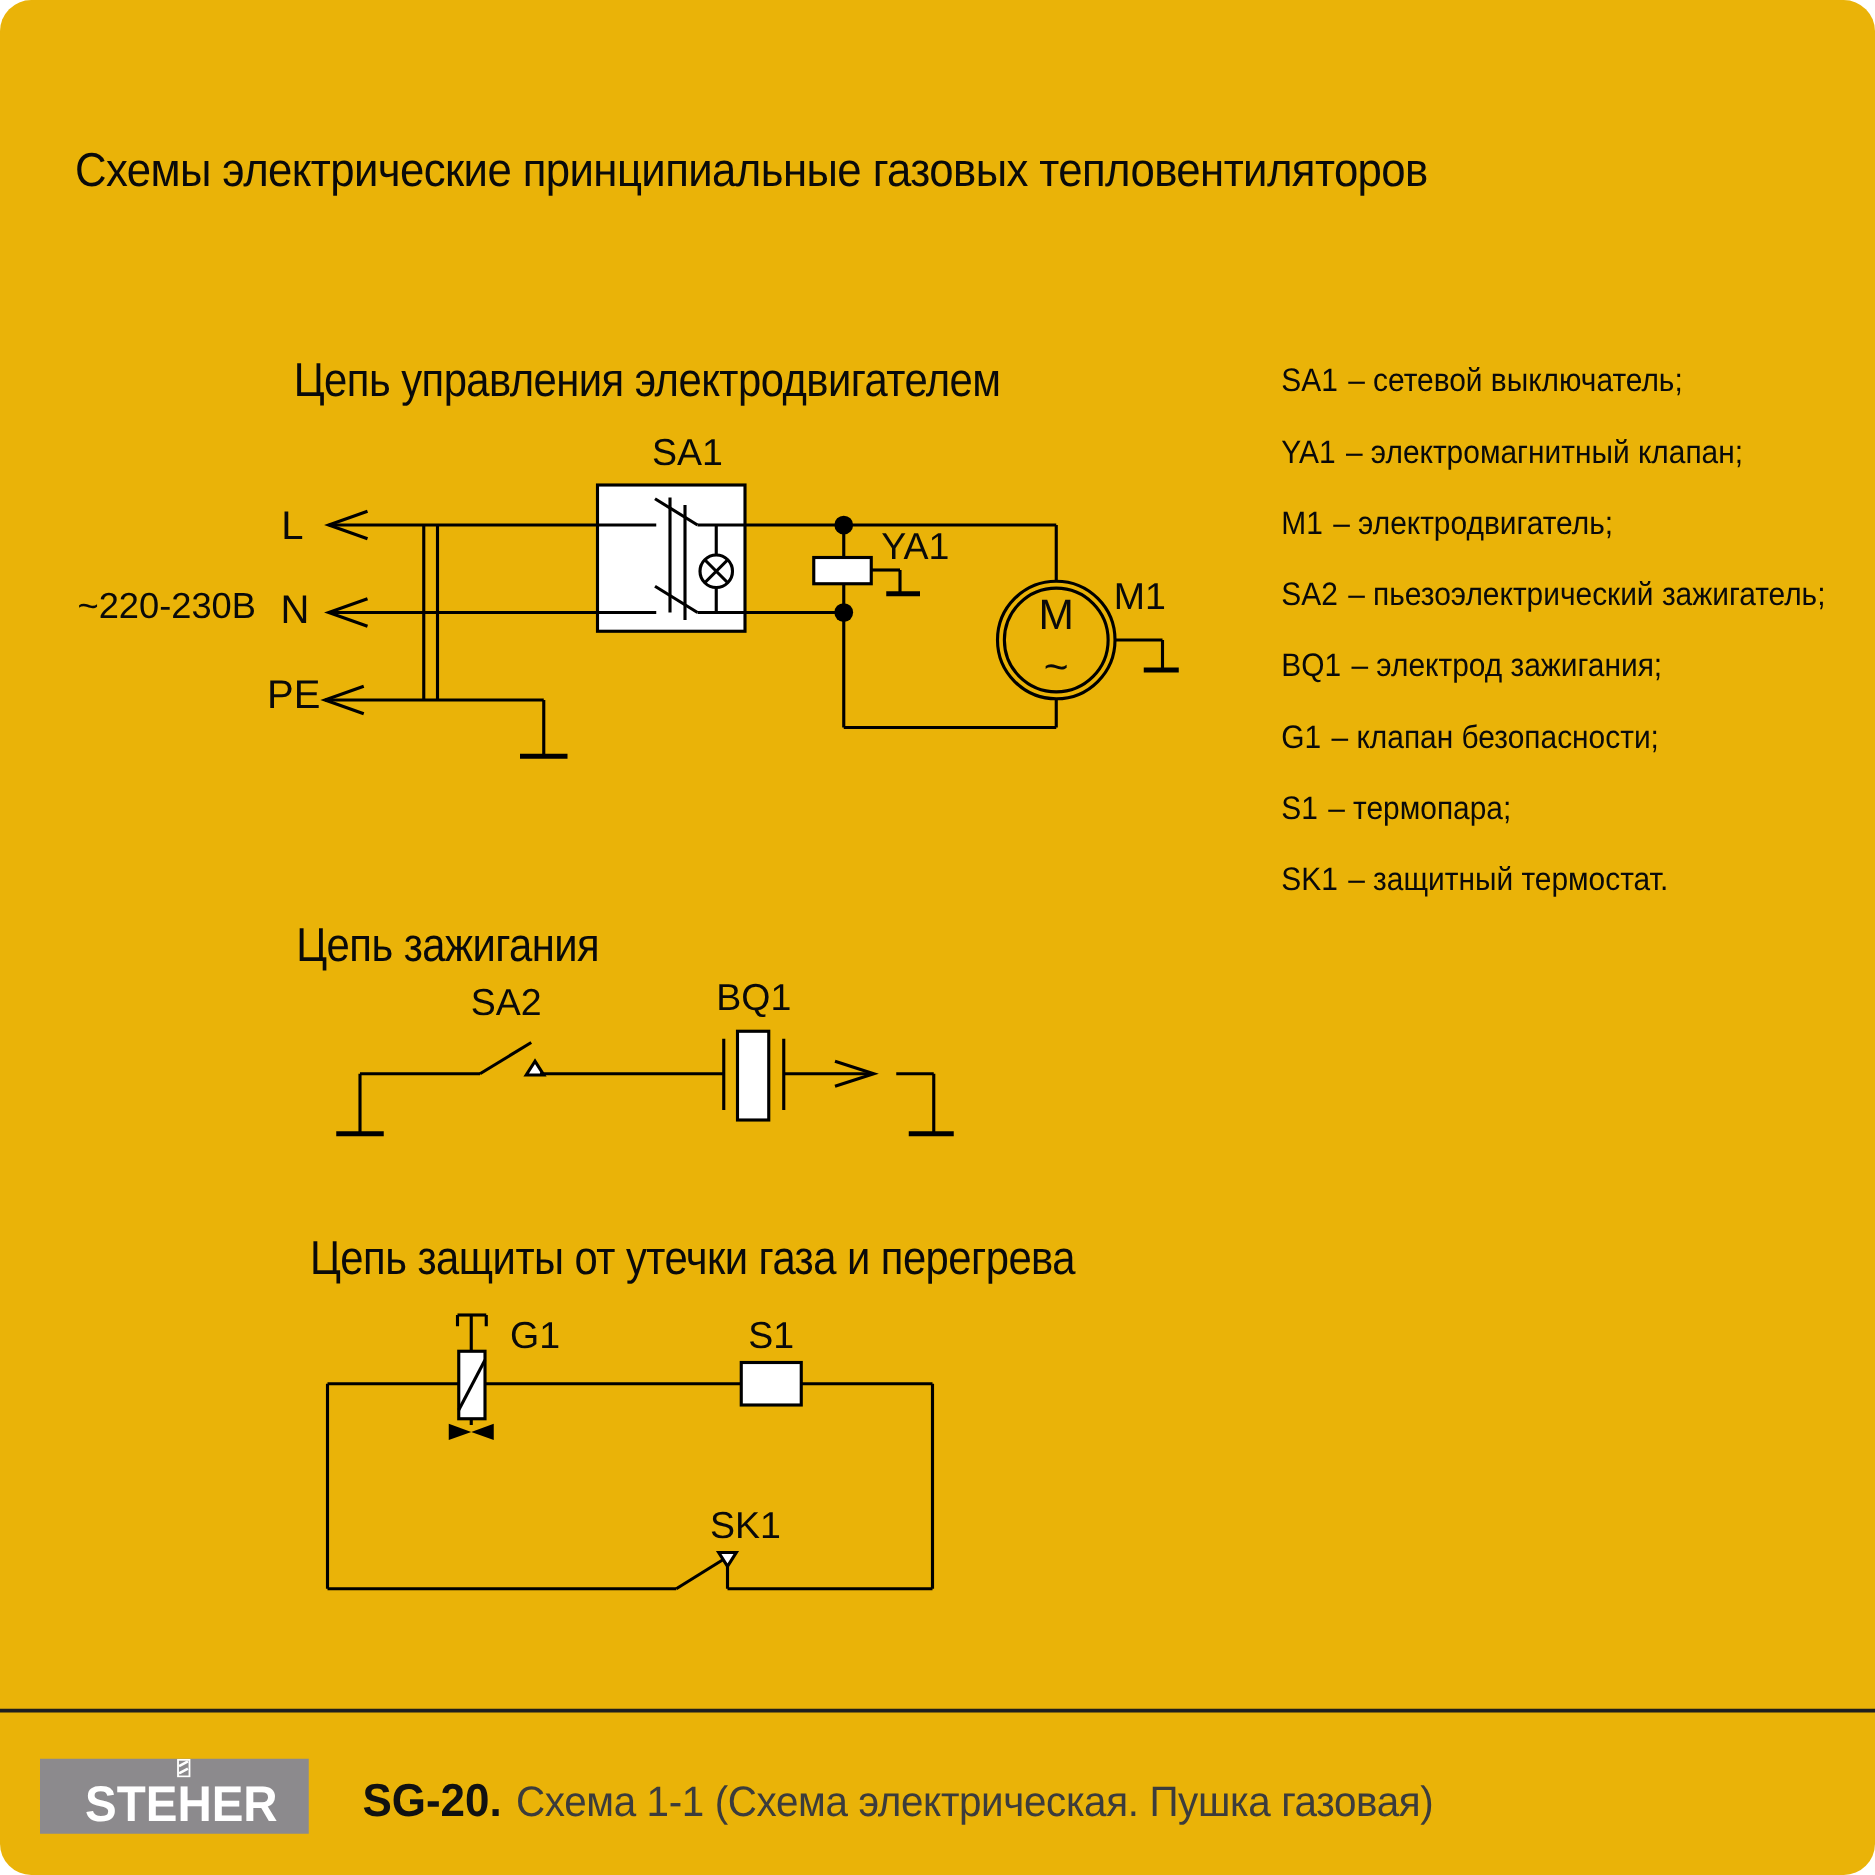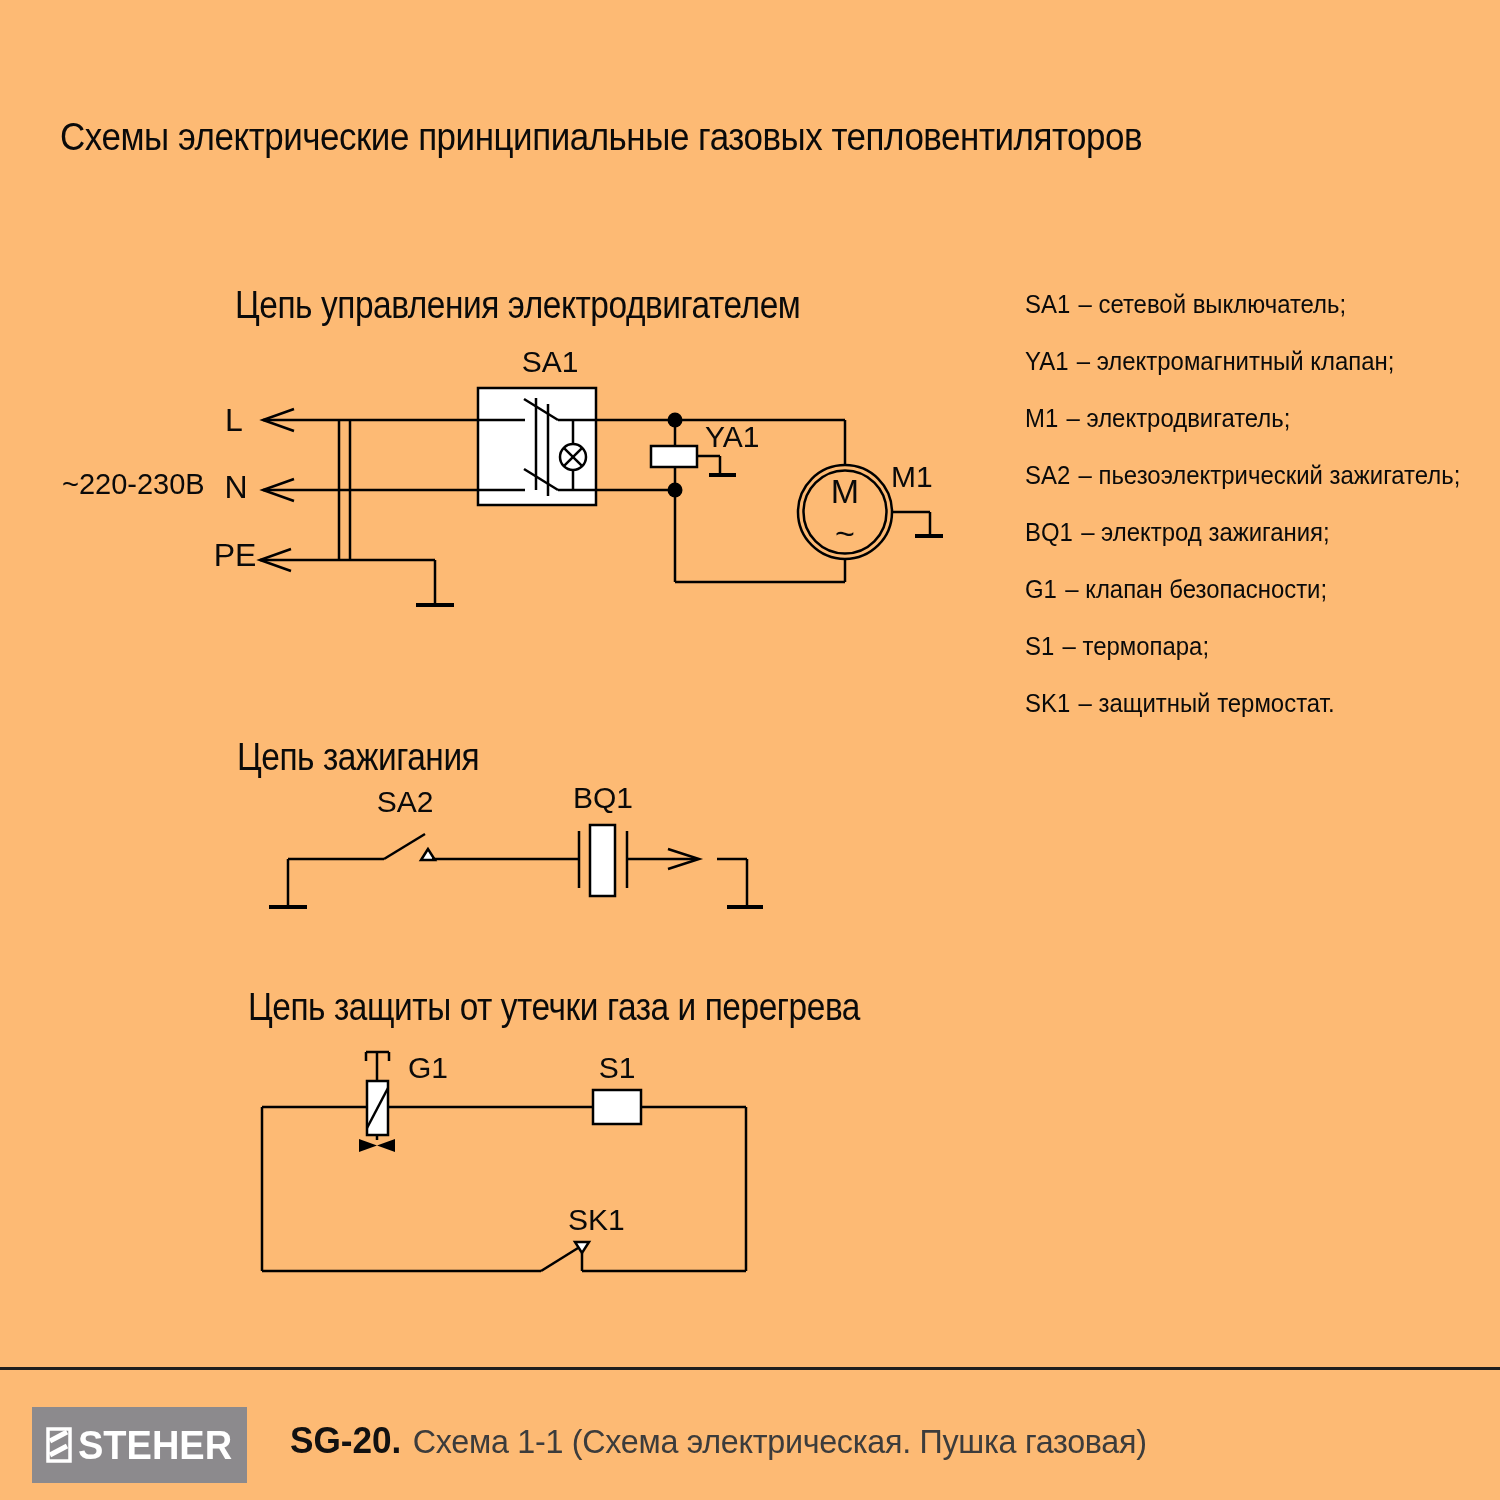--- a/index.html
+++ b/index.html
@@ -1,32 +1,32 @@
 <!DOCTYPE html>
 <html><head>
 <meta charset="utf-8">
 <style>
   html,body{margin:0;padding:0;background:#ffffff;}
-  .canvas{position:relative;width:1500px;height:1500px;background:#fdba74;overflow:hidden;
-          font-family:"Liberation Sans",sans-serif;color:#0a0a0a;}
+  .canvas{position:relative;width:1500px;height:1500px;background:#eab308;overflow:hidden;
+          font-family:"Liberation Sans",sans-serif;color:#0a0a0a;border-radius:25px;}
   .main-title{position:absolute;left:60px;top:116px;font-size:38px;letter-spacing:-0.5px;
               white-space:nowrap;transform:scaleX(0.92);transform-origin:0 0;color:#0a0a0a;}
   .sec-title{position:absolute;font-size:38px;letter-spacing:-0.5px;white-space:nowrap;
              transform:scaleX(0.88);transform-origin:0 0;color:#0a0a0a;}
   #sec1{left:235px;top:284px;}
   #sec2{left:237px;top:736px;}
   #sec3{left:248px;top:986px;}
   .schem{position:absolute;left:0;top:0;}
   .legend{position:absolute;left:1025px;top:292px;}
   .legend-row{display:flex;column-gap:9px;font-size:26px;line-height:24px;height:24px;
               margin-bottom:33px;white-space:nowrap;transform:scaleX(0.92);transform-origin:0 0;}
   .legend-row .code{font-weight:400;}
   .divider{position:absolute;left:0;top:1367px;width:1500px;height:3px;}
-  .logo{position:absolute;left:32px;top:1407px;width:215px;height:76px;display:flex;
-        align-items:center;padding-left:14px;box-sizing:border-box;}
+  .logo{position:absolute;left:32px;top:1407px;width:215px;height:60px;display:flex;
+        align-items:center;padding-left:14px;box-sizing:border-box;flex-direction:column;}
   .logo-text{color:#ffffff;font-size:40px;font-weight:800;letter-spacing:0px;margin-left:6px;
              transform:scaleX(0.95);transform-origin:0 0;white-space:nowrap;}
   .footer-caption{position:absolute;left:290px;top:1420px;display:flex;align-items:baseline;
                   column-gap:12px;white-space:nowrap;transform:scaleX(0.95);transform-origin:0 0;}
   .footer-caption .model{font-size:37px;font-weight:700;color:#111111;}
   .footer-caption .caption{font-size:34px;font-weight:400;color:#3c3c3c;letter-spacing:-0.3px;}
   svg text{font-family:"Liberation Sans",sans-serif;fill:#0a0a0a;}
 </style>
 </head>
 <body>

